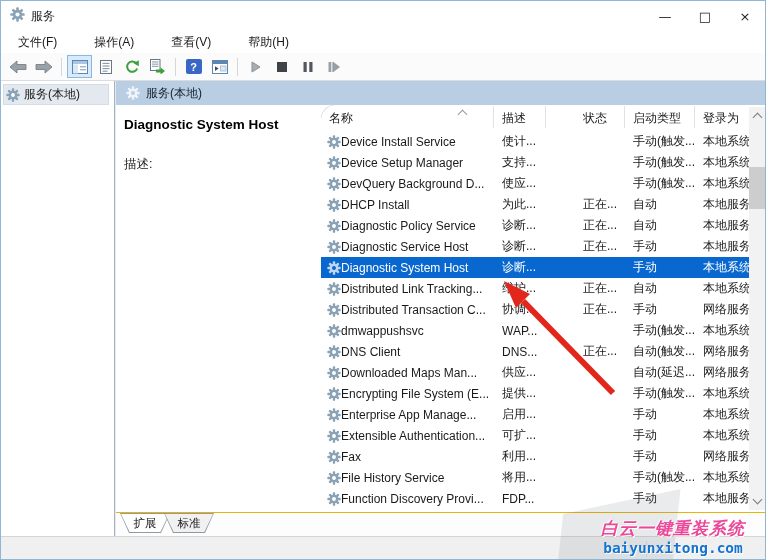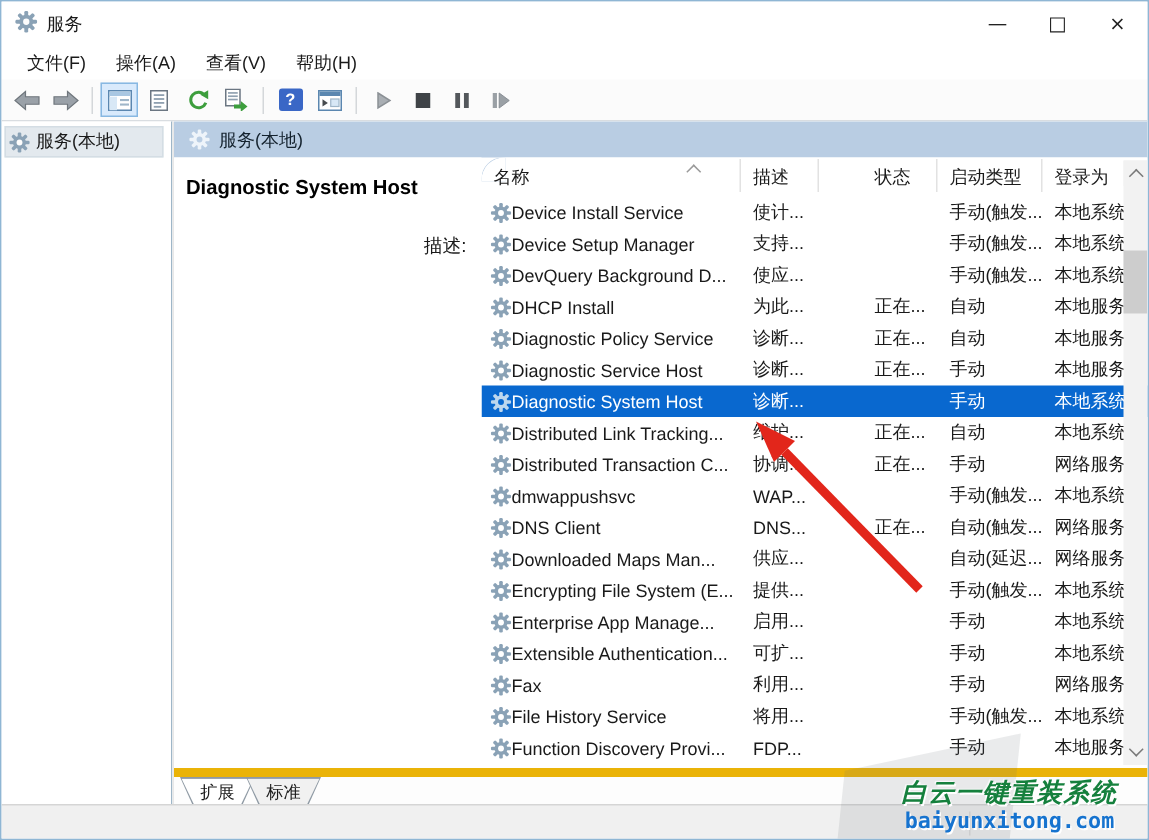--- a/index.html
+++ b/index.html
@@ -10,21 +10,21 @@
     border:1px solid #8fb6d4; overflow:hidden; font-size:12px; color:#1a1a1a;
   }
   
   .titlebar { height:30px; display:flex; align-items:center; background:#fff; }
   .titlebar .app-ico { margin:0 6px 0 9px; }
   .title-text { font-size:12px; }
   .win-controls { margin-left:auto; display:flex; height:100%; }
   .wc { width:40px; height:100%; display:flex; align-items:center; justify-content:center;
         font-size:13px; color:#222; cursor:default; font-family:"DejaVu Sans",sans-serif;}
   
-  .menubar { height:22px; display:flex; align-items:center; padding-left:8px; background:#fff; gap:2px;}
+  .menubar { height:22px; display:flex; align-items:center; padding-left:8px; background:#fff; gap:19px;}
   .menu-item { padding:2px 9px; font-size:12px; }
   
   .toolbar { height:28px; display:flex; align-items:center; padding-left:4px; background:#fbfbfb;
              border-bottom:1px solid #d9dde1; gap:1px;}
   .tbtn { width:25px; height:23px; display:flex; align-items:center; justify-content:center; border:1px solid transparent; }
   .tbtn.active { background:#d9eafc; border:1px solid #88b8e2; }
   .tsep { width:1px; height:18px; background:#d4d7da; margin:0 4px; }
   .tb-help { width:16px; height:15px; background:#3a67c6; color:#fff; font-weight:bold;
              font-size:11px; display:flex; align-items:center; justify-content:center; border-radius:2px;}
   
@@ -32,21 +32,21 @@
   .tree-panel { width:114px; background:#fff; border-right:1px solid #9eb6c8; padding-top:3px; }
   .tree-item { display:flex; align-items:center; gap:4px; background:#e3e9ee; border:1px solid #d4dde4;
                padding:1px 3px 1px 2px; margin:0 0 0 2px; width:106px; }
   .right-pane { position:relative; flex:1; background:#fff; display:flex; flex-direction:column; border-left:1px solid #e8e8e8;}
   .banner { height:24px; background:#b9cde3; display:flex; align-items:center; gap:6px; padding-left:10px;
             color:#14222e; font-size:12px; }
   .content { position:relative; display:flex; height:407px; }
   
   .desc-pane { width:205px; padding:12px 10px 0 8px; background:#fff; }
   .svc-title { font-weight:bold; font-size:13.5px; margin-bottom:24px; color:#000; }
-  .desc-label { margin-bottom:1px; font-size:12.5px;text-align:right; }
+  .desc-label { margin-bottom:1px; font-size:12.5px; }
   .desc-text { font-size:12.5px; line-height:20px; text-align:justify; }
   
   .list-panel { position:relative; flex:1; background:#fff; border-top-left-radius:14px; overflow:hidden; }
   .corner-blue { position:absolute; top:0; left:0; width:16px; height:16px; background:#b9cde3; z-index:0;}
   .corner-blue::after { content:""; position:absolute; inset:0; background:#fff; border-top-left-radius:15px; }
   .thead { position:relative; display:flex; height:26px; align-items:flex-end; padding-bottom:3px; z-index:1;text-align:center;}
   .th { font-size:12px; color:#1a1a1a; padding-left:8px; border-right:1px solid #e2e2e2; height:22px; display:flex; align-items:flex-end; padding-bottom:1px;}
   .c-name   { width:173px; }
   .c-desc   { width:52px;  }
   .c-status { width:50px;margin-left:29px;  }
@@ -71,36 +71,36 @@
   
   .vscroll { position:absolute; top:2px; right:0; width:16px; height:403px; background:#f2f2f2; z-index:2;}
   .sb-btn { position:absolute; left:0; width:16px; height:17px; background:#f2f2f2; }
   .sb-up { top:0; } .sb-down { bottom:0; }
   .chev { position:absolute; left:4.5px; width:7px; height:7px; }
   .chev::before { content:""; position:absolute; width:6px; height:6px; border-left:1px solid #7a7a7a; border-top:1px solid #7a7a7a;}
   .sb-up .chev { top:7px; } .sb-up .chev::before { transform:rotate(45deg); }
   .sb-down .chev { top:3px; } .sb-down .chev::before { transform:rotate(225deg); }
   .sb-thumb { position:absolute; left:0; top:60px; width:16px; height:42px; background:#cdcdcd; }
   
-  .tabs-row { height:24px; background:#fdfdfd; border-top:6px solid #eab308; display:flex; padding-left:4px; }
+  .tabs-row { height:24px; background:#fdfdfd; border-top:1px solid #eab308; display:flex; padding-left:4px; }
   .tab { position:relative; height:20px; min-width:50px; margin-right:-6px;
          clip-path:polygon(0 0,100% 0,82% 100%,18% 100%); background:#8f9aa4; }
   .tab-inner { position:absolute; inset:1px 1px 1px 1px; clip-path:polygon(0 0,100% 0,82% 100%,18% 100%);
          background:#fff; display:flex; align-items:center; justify-content:center; font-size:11.5px; }
   .tab.inactive .tab-inner { background:#f1f1f1; }
   
   .statusbar { position:relative; height:25px; background:#f0f0f0; border-top:1px solid #d5d5d5; }
   .status-notch { position:absolute; left:645px; top:4px; bottom:4px; width:1px; background:#dcdcdc; }
   
   .arrow-overlay { position:absolute; inset:0; z-index:50; pointer-events:none; }
   
   .watermark { position:absolute; right:3px; bottom:3px; z-index:60; width:178px; text-align:center; pointer-events:none; }
   .wm-shape { position:absolute; left:-26px; top:-14px; width:120px; height:70px; background:#6a7076; opacity:0.14;
               transform:rotate(-12deg) skewX(-18deg); }
-  .wm-line1 { position:relative; font-size:17px; font-weight:bold; font-style:italic; color:#15803d;
+  .wm-line1 { position:relative; font-size:17px; font-weight:bold; font-style:italic; color:#ec4899;
               letter-spacing:1px; text-shadow:1px 1px 0 #fff, -1px -1px 0 #ffffffaa; }
   .wm-line2 { position:relative; font-family:"DejaVu Sans Mono","Liberation Mono",monospace; font-size:14.5px;
               font-weight:bold; color:#1673cf; text-shadow:1px 1px 0 #fff; }
 </style>
 </head>
 <body>
 
 <div class="window">
 
   <div class="titlebar">

